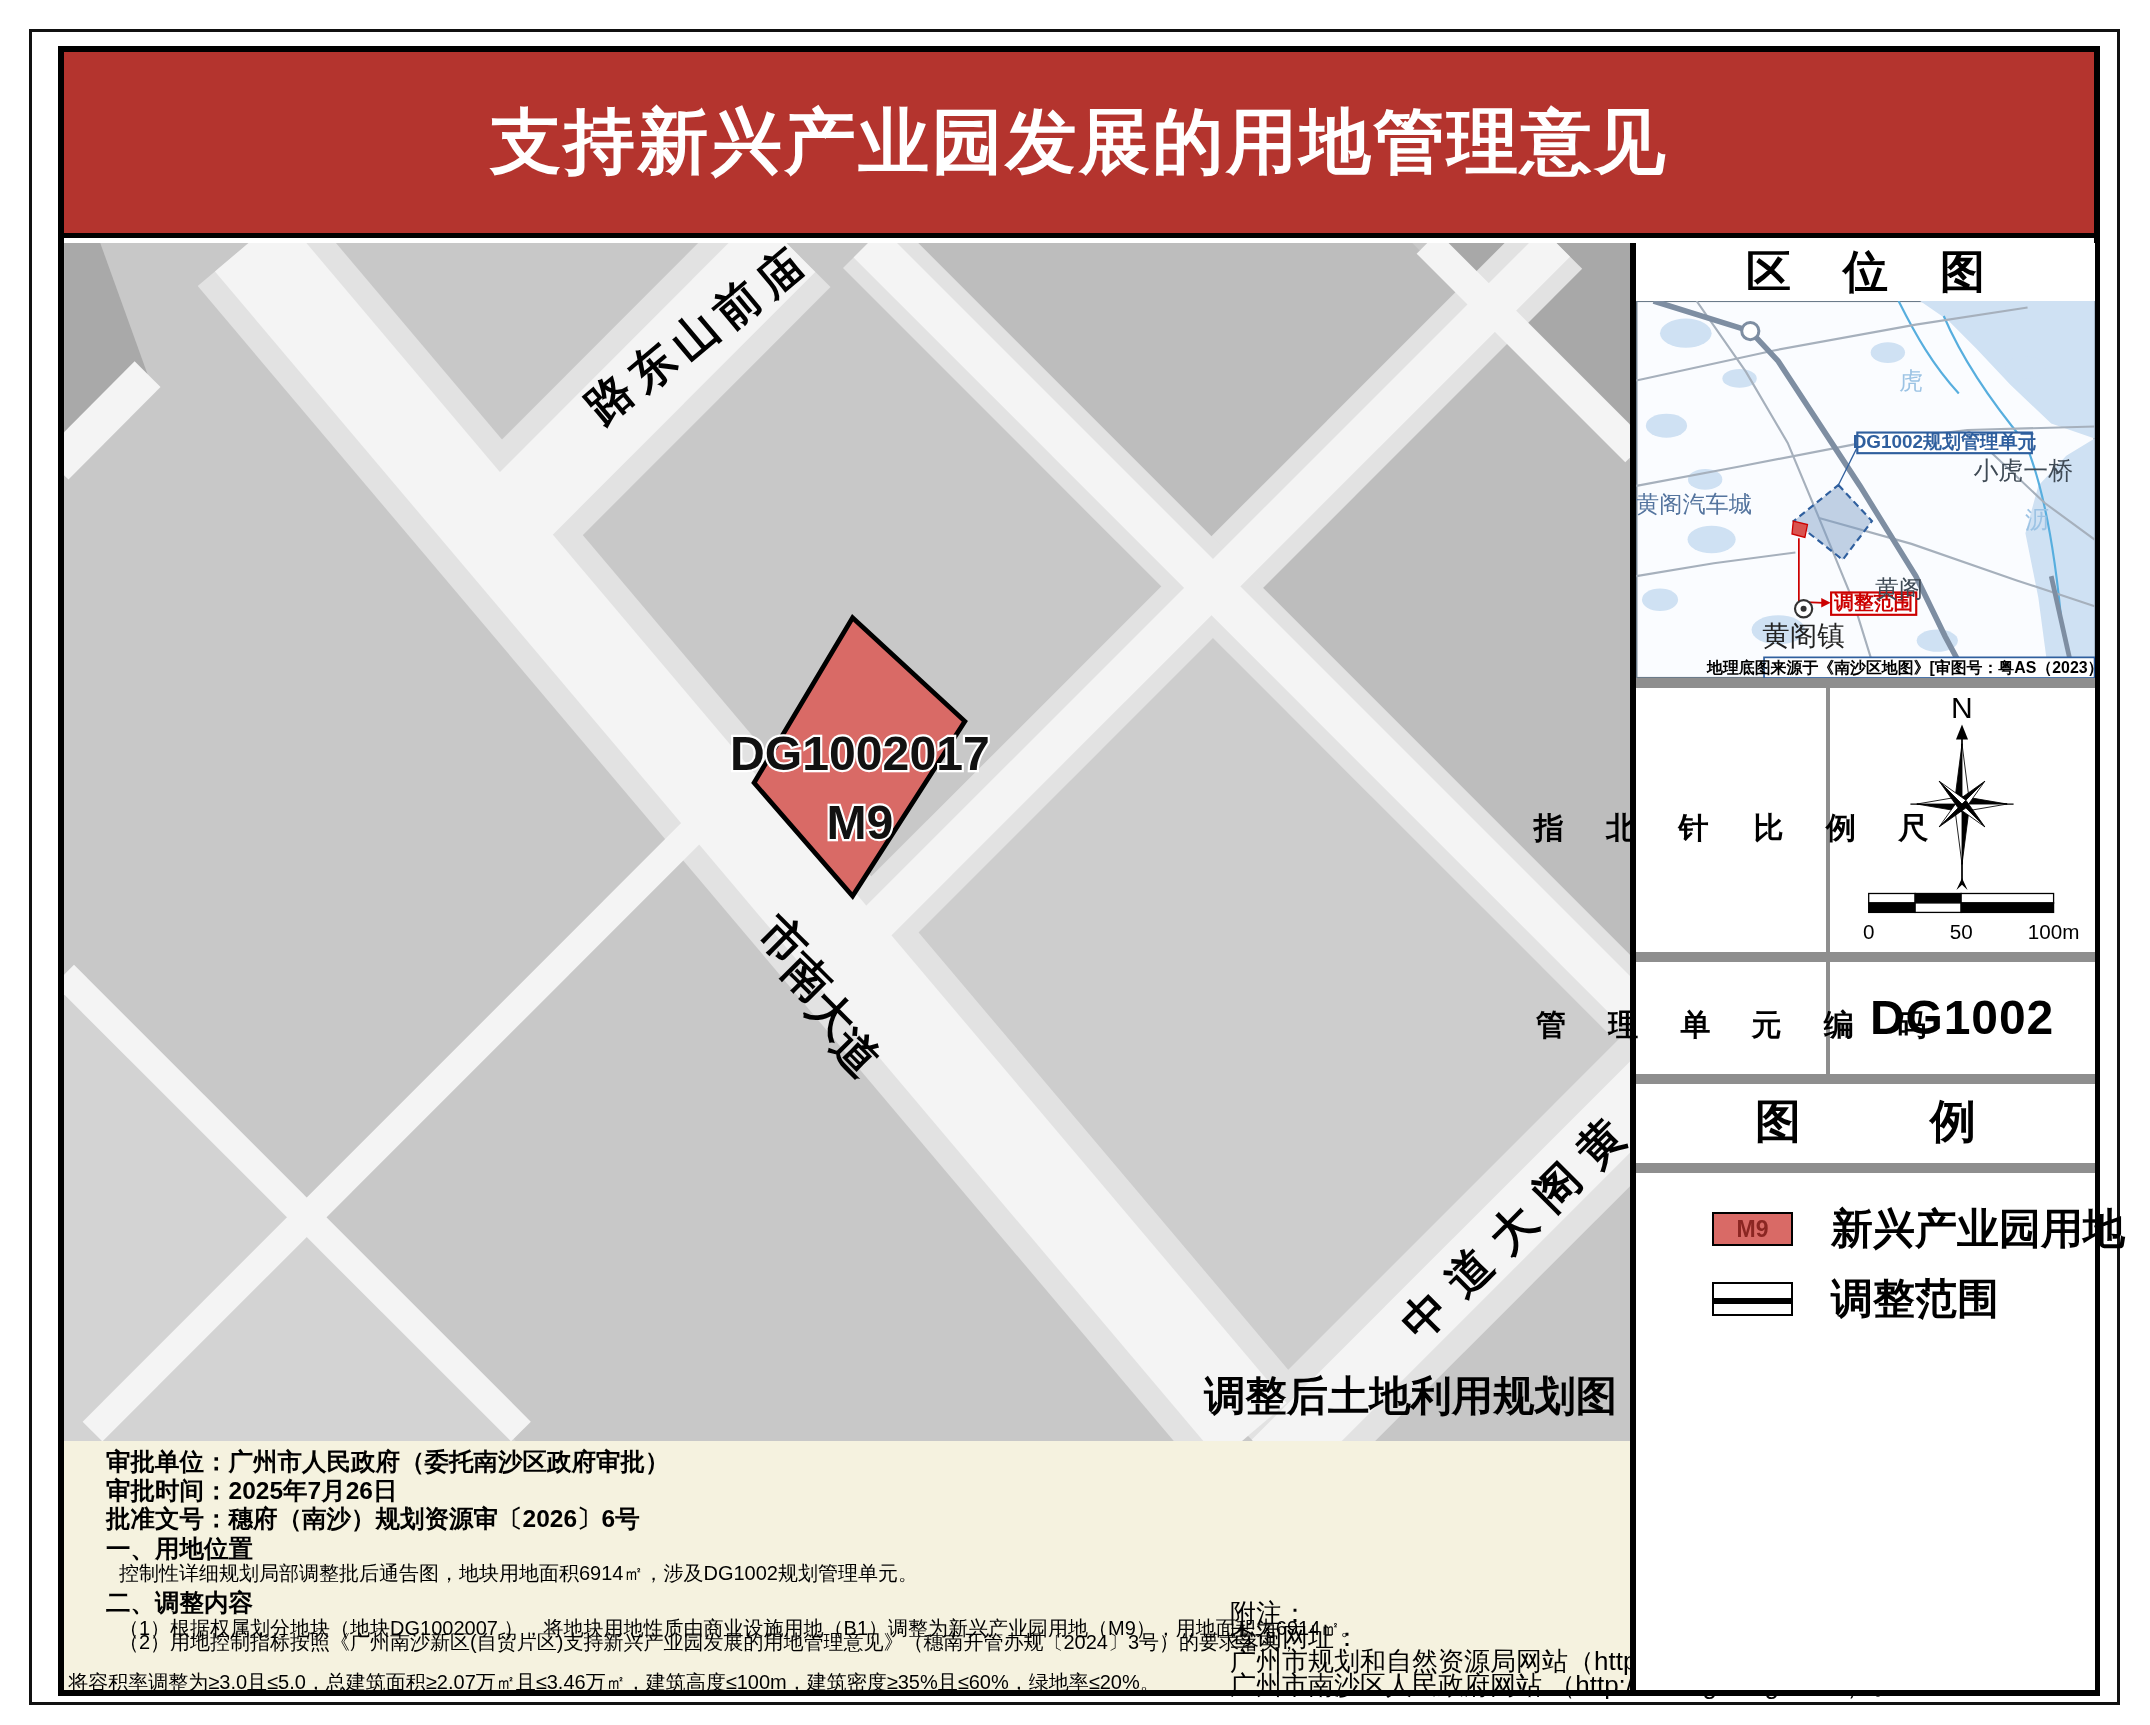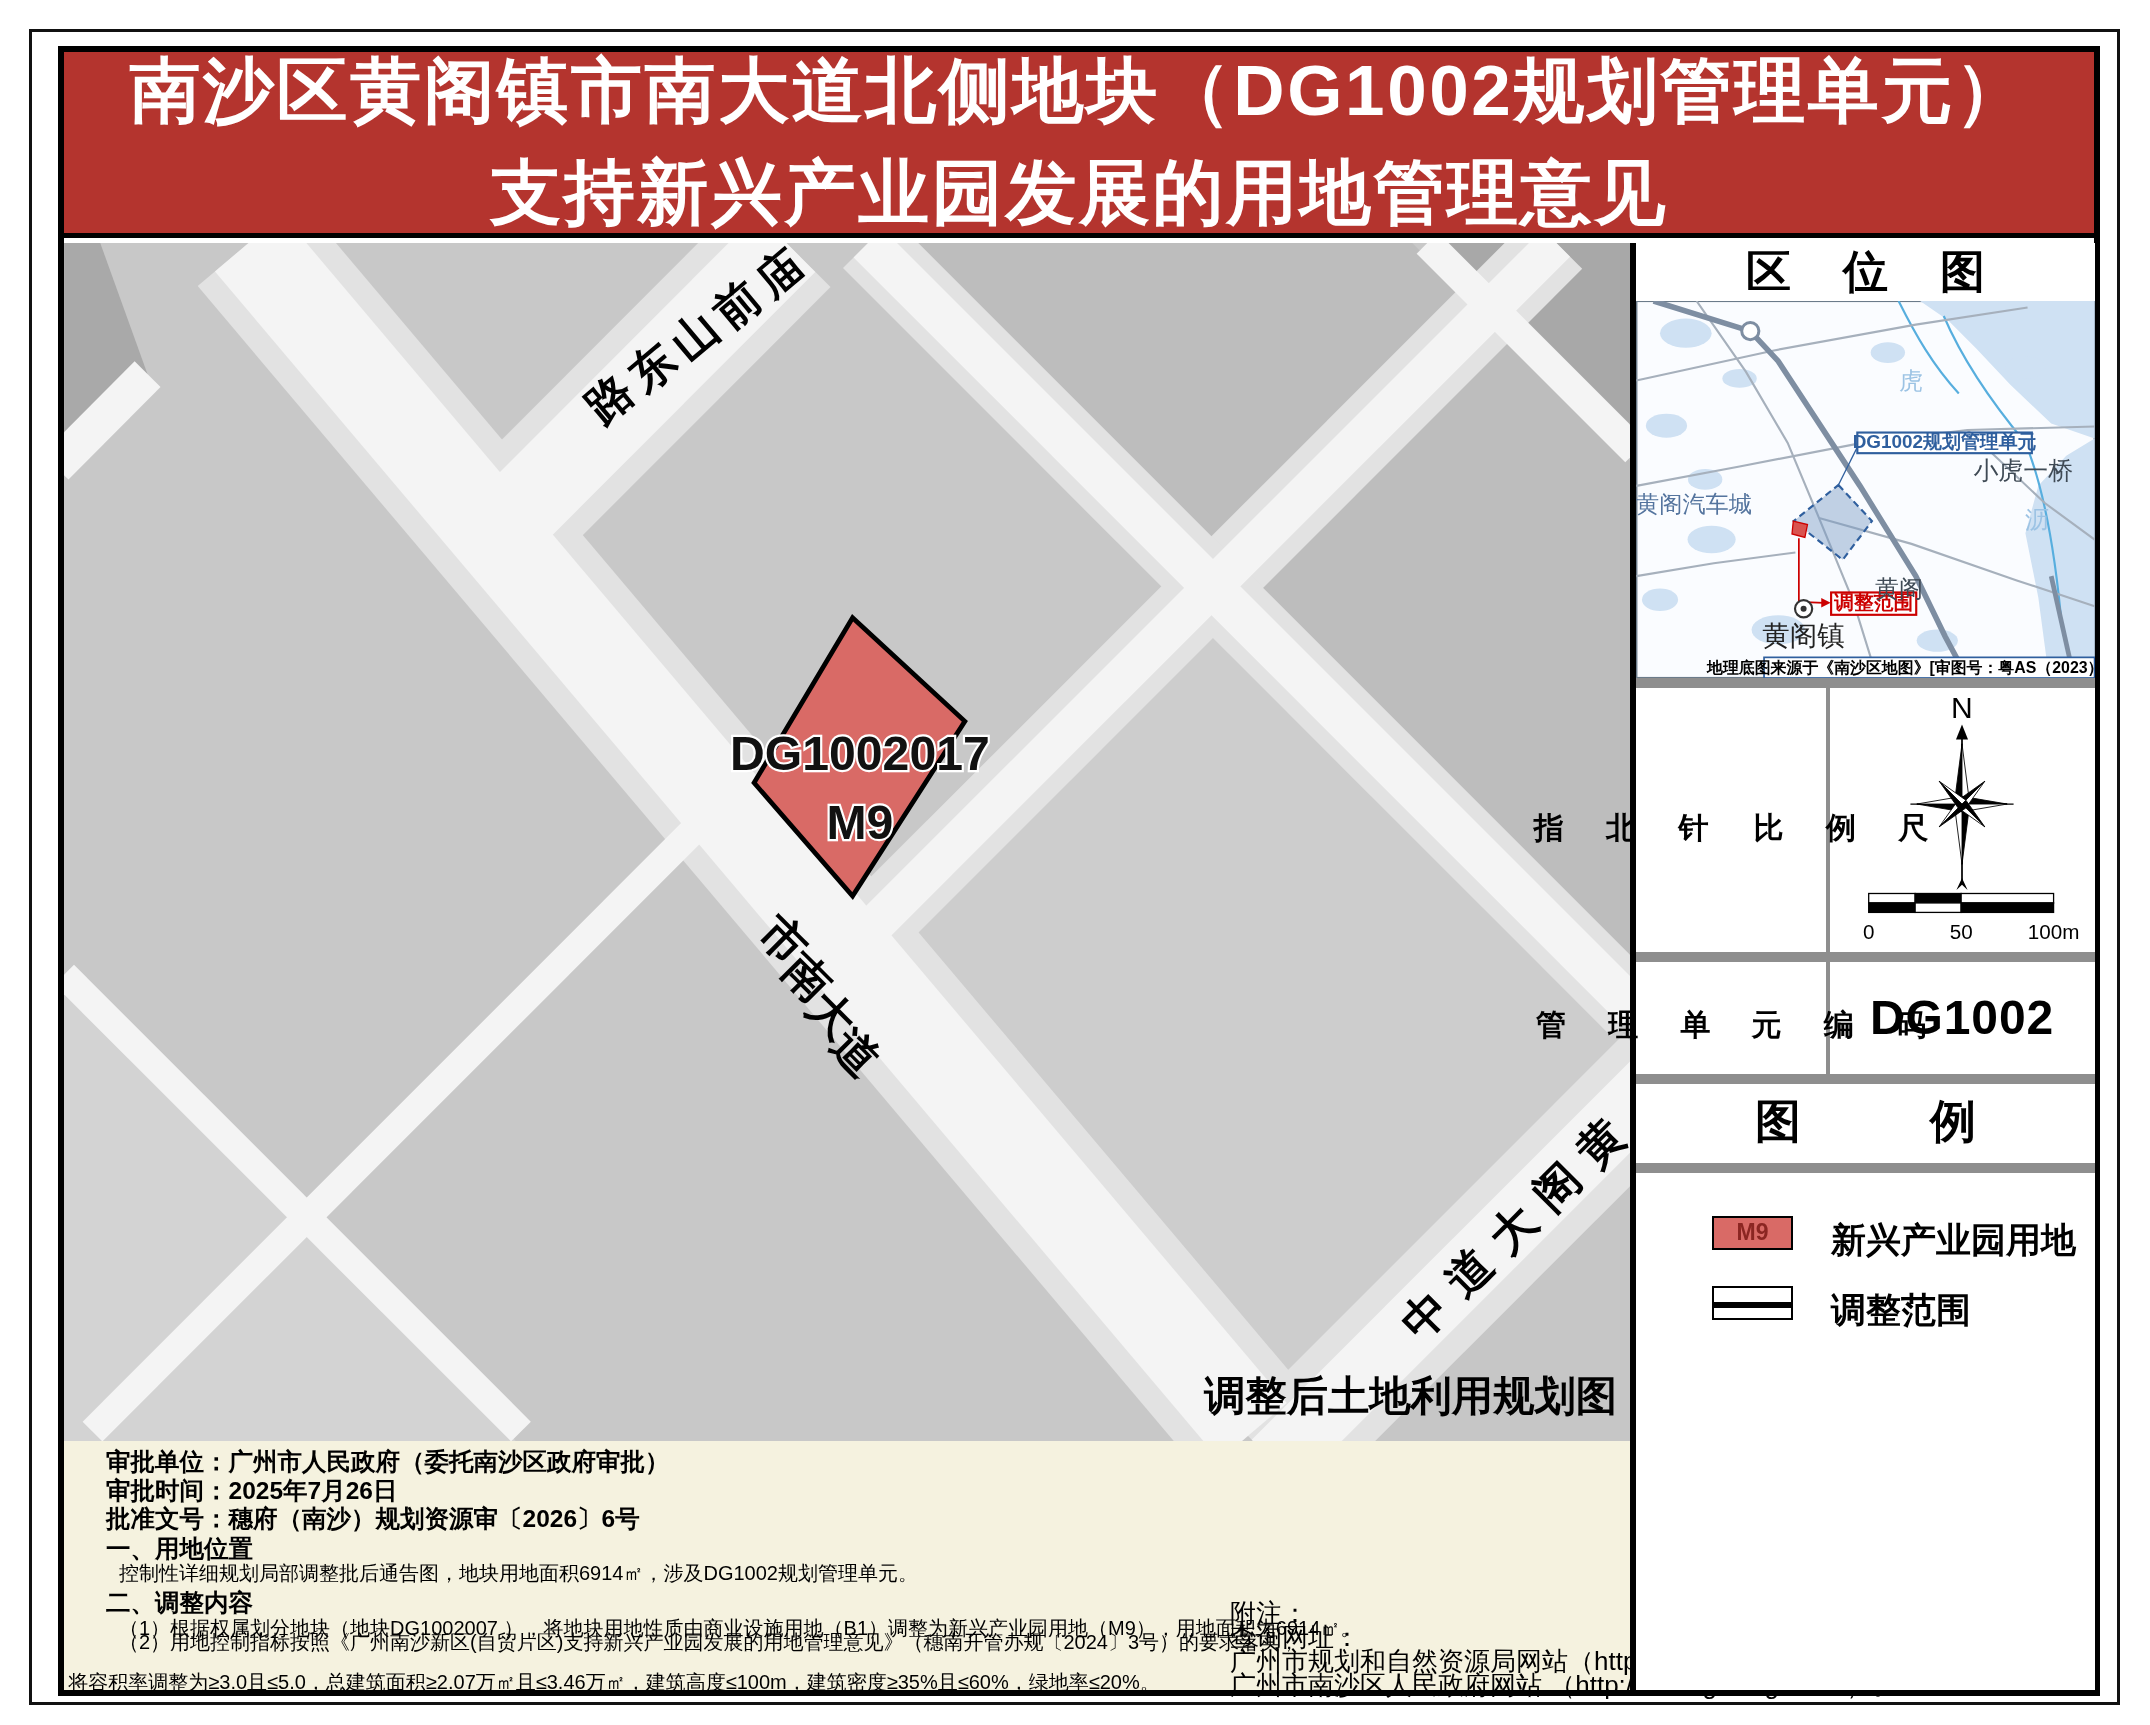--- a/index.html
+++ b/index.html
@@ -36,32 +36,31 @@
   .valcell{position:absolute;left:194px;top:0;width:264px;height:100%;display:flex;align-items:center;justify-content:center;}
   .unitcode{font-size:48px;font-weight:bold;letter-spacing:0.9px;}
   .legend-header{position:absolute;left:0;top:837px;width:459px;height:83px;display:flex;align-items:center;justify-content:center;gap:129px;
                  font-size:46px;font-weight:bold;}
   .legend-item{position:absolute;display:flex;align-items:center;}
   .swatch{width:81px;height:34px;border:2.6px solid #000;}
   .swatch.m9{background:var(--parcel);display:flex;align-items:center;justify-content:center;
              color:#8b2622;font-size:23px;font-weight:bold;}
   .swatch.scope{background:#fff;position:relative;}
   .swatch.scope .bar{position:absolute;left:0;top:14px;width:100%;height:6px;background:#000;}
-  .legend-label{margin-left:38px;font-size:35px;font-weight:bold;white-space:nowrap;margin-top:16px;}
+  .legend-label{margin-left:38px;font-size:42px;font-weight:bold;white-space:nowrap;}
   svg text{font-family:"Liberation Sans",sans-serif;}
 </style>
 </head>
 <body>
 
 <div class="outer-border"></div>
 
 <div class="frame">
 
   <div class="banner">
-    <div class="t">南沙区黄阁镇市南大道北侧地块（DG1002规划管理单元）</div>
     <div class="t">支持新兴产业园发展的用地管理意见</div>
   </div>
 
   <div class="map">
     <svg width="1566" height="1198" viewBox="0 0 3640 2785">
 
       <rect x="0" y="0" width="3640" height="2785" fill="#c8c8c8"></rect>
 
       <polygon points="0,0 84,0 194,305 0,499" fill="#a9a9a9"></polygon>
       <polygon points="1916,0 3134,0 3654,520 3654,1736" fill="#bdbdbd"></polygon>

